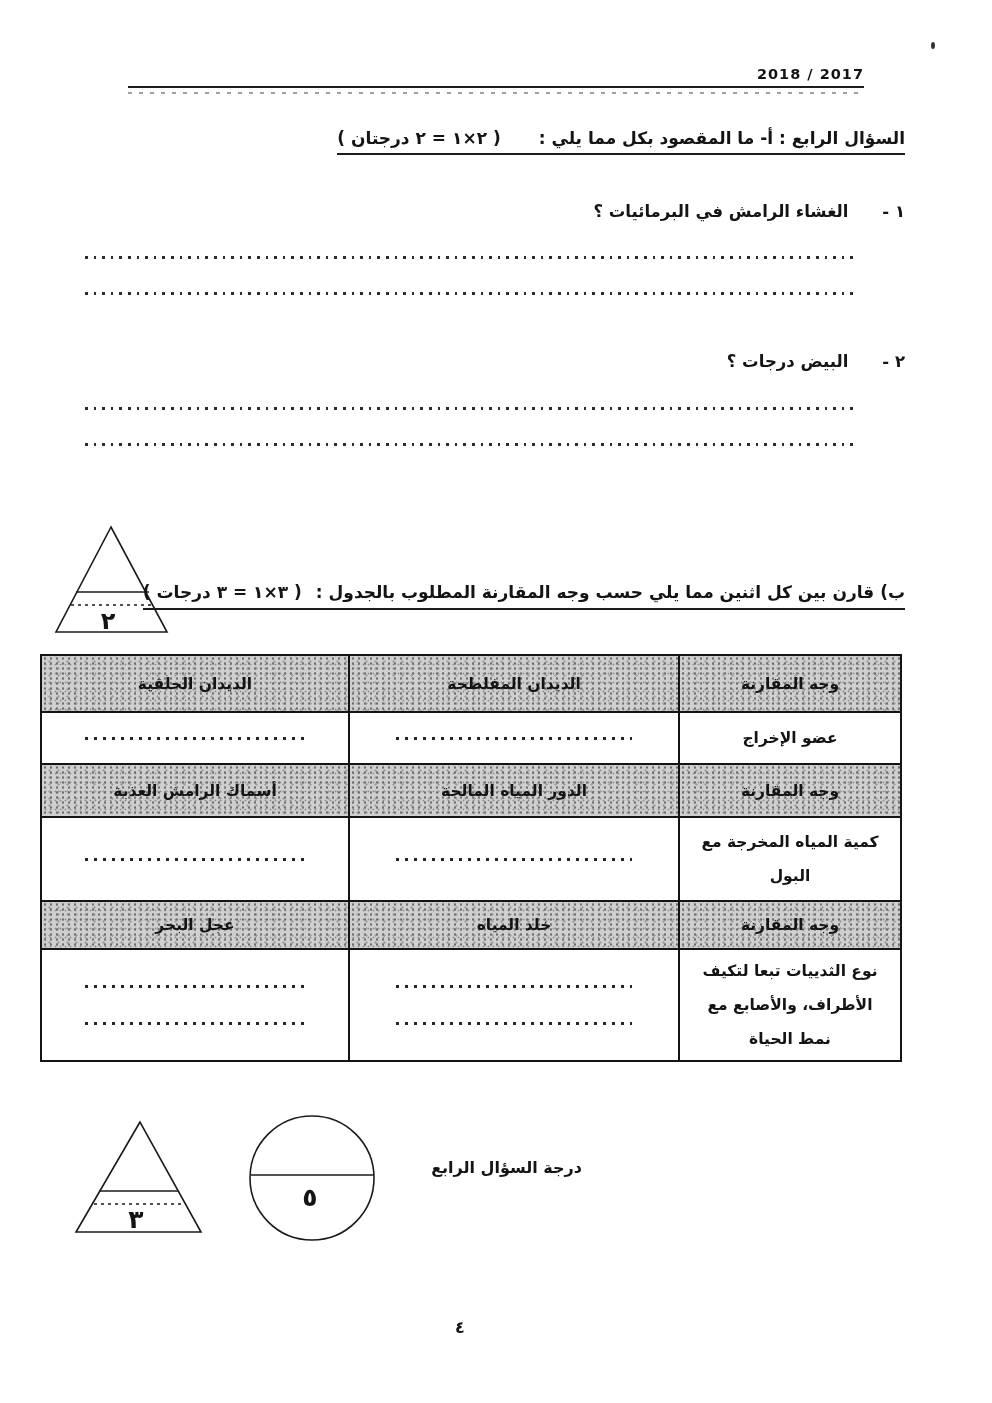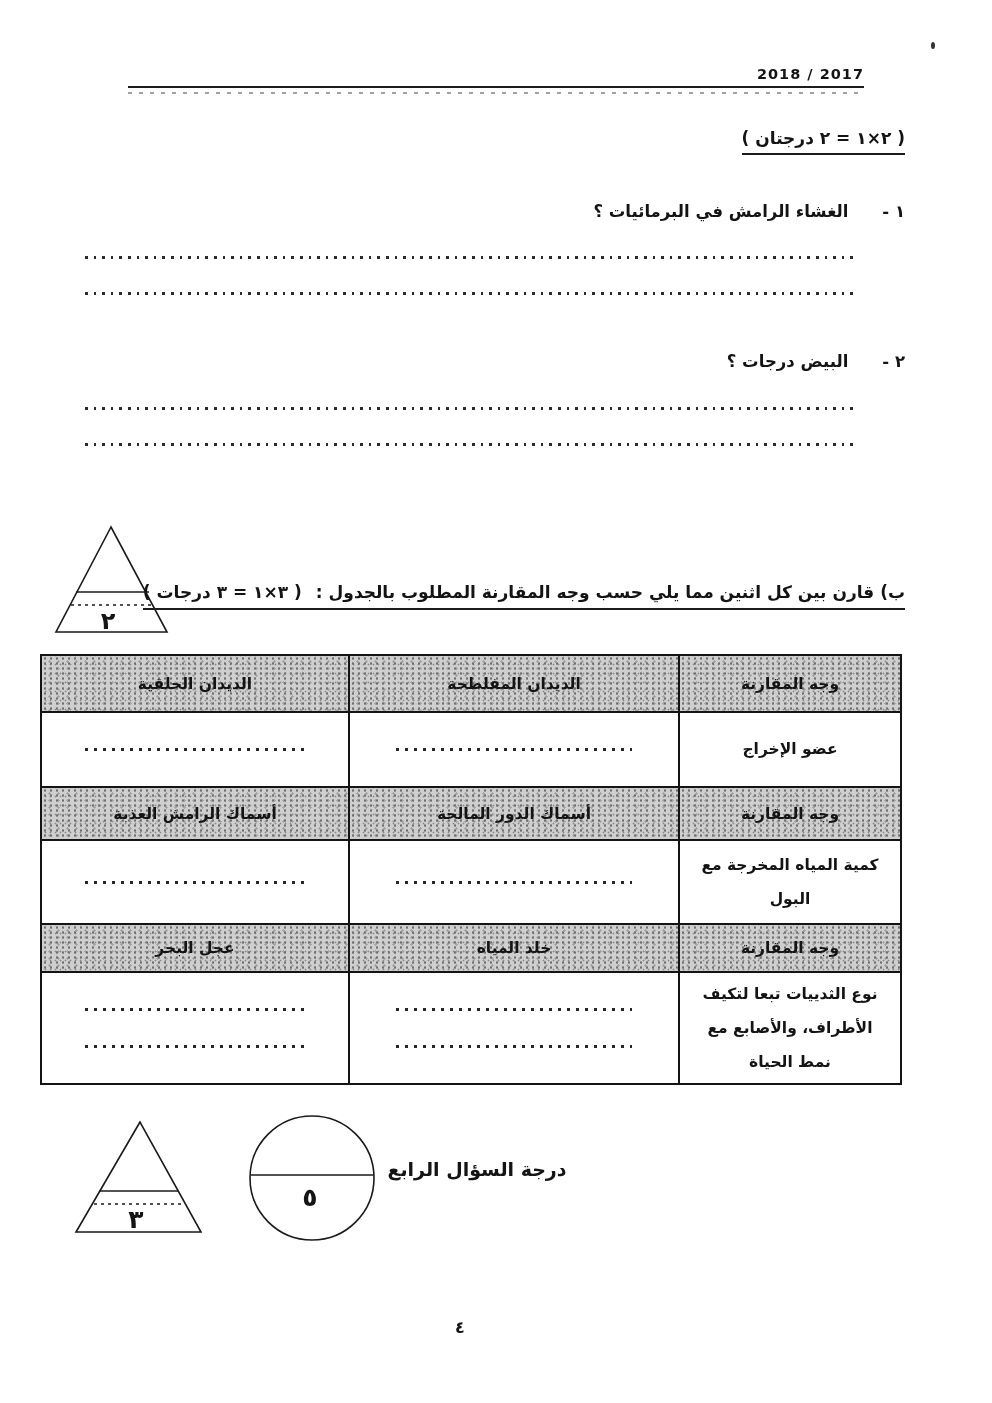--- a/index.html
+++ b/index.html
@@ -85,39 +85,40 @@
     width:72%; height:3px; margin:0 auto;
     background:repeating-linear-gradient(to right,#262626 0 2.6px,transparent 2.6px 9px);
   }
   .dline + .dline { margin-top:34px; }
 
   
   svg text { font-family:"DejaVu Sans", sans-serif; font-weight:700; }
 
   .footer-label {
     left:372px; top:1158px; width:210px;
-    direction:rtl; text-align:center;
-    font-size:19px; font-weight:700;
+    direction:rtl; text-align:right;
+    font-size:16px; font-weight:700;
   }
   .page-number {
     left:430px; top:1318px; width:60px;
     text-align:center; font-size:16px; font-weight:600;
   }
   .speck { left:931px; top:42px; width:4px; height:7px; background:#333; border-radius:50%; }
 </style>
 </head>
 <body>
 
 <div class="abs speck"></div>
 
 <div class="abs page-header">
   <span class="header-year ltrspan">2018 / 2017</span>
 </div>
 
 <div class="abs q-title">
+  <span>السؤال الرابع : أ- ما المقصود بكل مما يلي :</span>
   <span class="ltrspan">( ٢×١ = ٢ درجتان )</span>
 </div>
 
 <div class="abs q-item" style="top:202px;">
   <span>١ -</span>
   <span>الغشاء الرامش في البرمائيات ؟</span>
 </div>
 <div class="abs ans-line" style="top:256px;"></div>
 <div class="abs ans-line" style="top:292px;"></div>
 
@@ -147,32 +148,32 @@
       <col style="width:222px">
       <col style="width:330px">
       <col style="width:308px">
     </colgroup>
   <tbody>
     <tr style="height:57px">
       <td class="shade">وجه المقارنة</td>
       <td class="shade">الديدان المفلطحة</td>
       <td class="shade">الديدان الحلقية</td>
     </tr>
-    <tr style="height:75px">
+    <tr style="height:52px">
       <td class="aspect">عضو الإخراج</td>
       <td>
           <div class="dline"></div>
         </td>
       <td>
           <div class="dline"></div>
         </td>
     </tr>
     <tr style="height:53px">
       <td class="shade">وجه المقارنة</td>
-      <td class="shade">أسماك الدور المالحة</td>
+      <td class="shade">الدور المياه المالحة</td>
       <td class="shade">أسماك الرامش العذبة</td>
     </tr>
     <tr style="height:84px">
       <td class="aspect">كمية المياه المخرجة مع البول</td>
       <td>
           <div class="dline"></div>
         </td>
       <td>
           <div class="dline"></div>
         </td>

